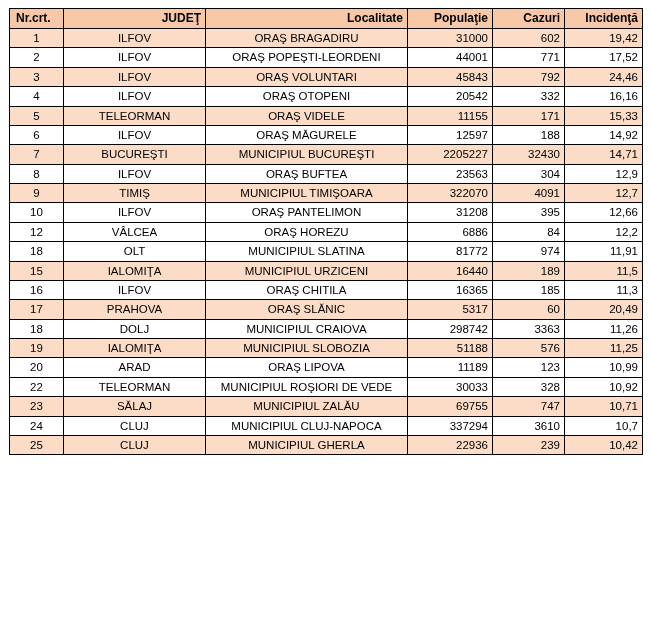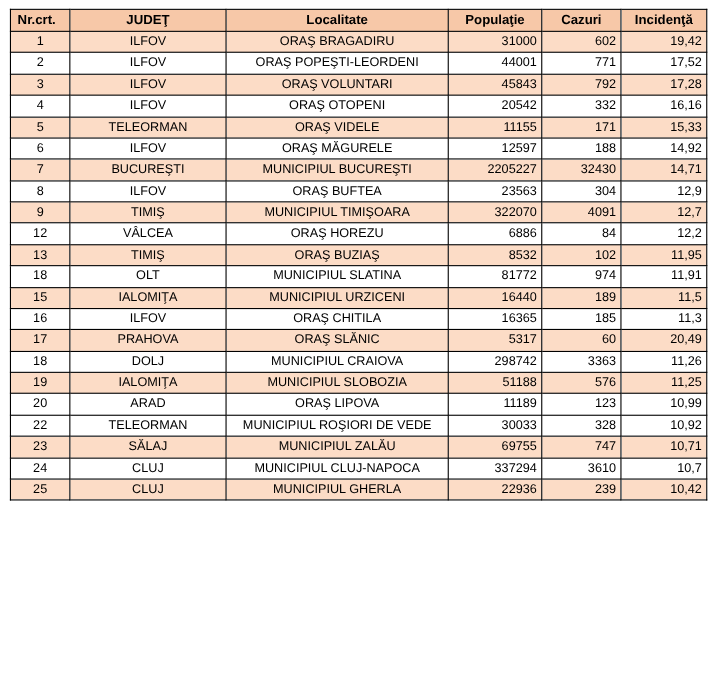--- a/index.html
+++ b/index.html
@@ -30,21 +30,21 @@
     padding: 2px 4px;
     vertical-align: middle;
     line-height: 1.25;
     height: 19px;
     box-sizing: border-box;
     overflow: hidden;
   }
   thead th {
     background: #f7c8a8;
     font-weight: bold;
-    text-align: center;
+    text-align: right;
     font-size: 12px;
     padding: 3px 3px;
   }
   thead th.th-nr {
     text-align: left;
     padding-left: 6px;
   }
   
   col.c-nr      { width: 54px; }
   col.c-judet   { width: 142px; }
@@ -104,21 +104,21 @@
           <td class="num">44001</td>
           <td class="num">771</td>
           <td class="num">17,52</td>
         </tr>
         <tr class="alt">
           <td class="c-nr-cell">3</td>
           <td class="c-judet-cell">ILFOV</td>
           <td class="c-loc-cell">ORAŞ VOLUNTARI</td>
           <td class="num">45843</td>
           <td class="num">792</td>
-          <td class="num">17,28</td>
+          <td class="num">24,46</td>
         </tr>
         <tr class="plain">
           <td class="c-nr-cell">4</td>
           <td class="c-judet-cell">ILFOV</td>
           <td class="c-loc-cell">ORAŞ OTOPENI</td>
           <td class="num">20542</td>
           <td class="num">332</td>
           <td class="num">16,16</td>
         </tr>
         <tr class="alt">
@@ -155,35 +155,35 @@
         </tr>
         <tr class="alt">
           <td class="c-nr-cell">9</td>
           <td class="c-judet-cell">TIMIŞ</td>
           <td class="c-loc-cell">MUNICIPIUL TIMIŞOARA</td>
           <td class="num">322070</td>
           <td class="num">4091</td>
           <td class="num">12,7</td>
         </tr>
         <tr class="plain">
+          <td class="c-nr-cell">10</td>
+          <td class="c-judet-cell">ILFOV</td>
+          <td class="c-loc-cell">ORAŞ PANTELIMON</td>
+          <td class="num">31208</td>
+          <td class="num">395</td>
+          <td class="num">12,66</td>
+        </tr>
+        <tr class="plain">
           <td class="c-nr-cell">12</td>
           <td class="c-judet-cell">VÂLCEA</td>
           <td class="c-loc-cell">ORAŞ HOREZU</td>
           <td class="num">6886</td>
           <td class="num">84</td>
           <td class="num">12,2</td>
         </tr>
-        <tr class="alt">
-          <td class="c-nr-cell">13</td>
-          <td class="c-judet-cell">TIMIŞ</td>
-          <td class="c-loc-cell">ORAŞ BUZIAŞ</td>
-          <td class="num">8532</td>
-          <td class="num">102</td>
-          <td class="num">11,95</td>
-        </tr>
         <tr class="plain">
           <td class="c-nr-cell">18</td>
           <td class="c-judet-cell">OLT</td>
           <td class="c-loc-cell">MUNICIPIUL SLATINA</td>
           <td class="num">81772</td>
           <td class="num">974</td>
           <td class="num">11,91</td>
         </tr>
         <tr class="alt">
           <td class="c-nr-cell">15</td>

